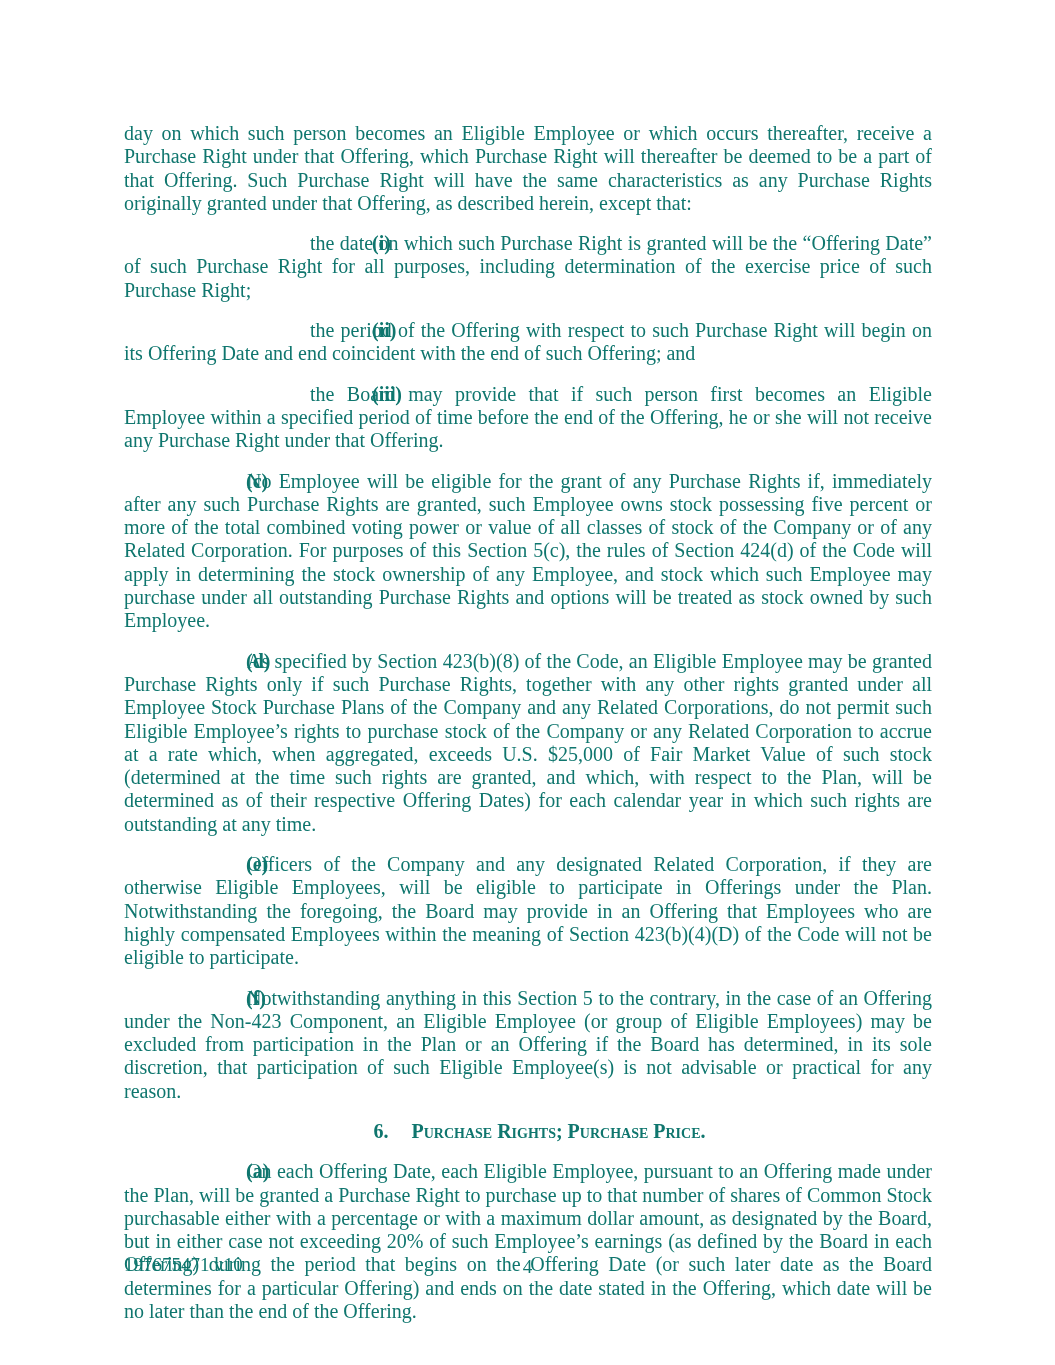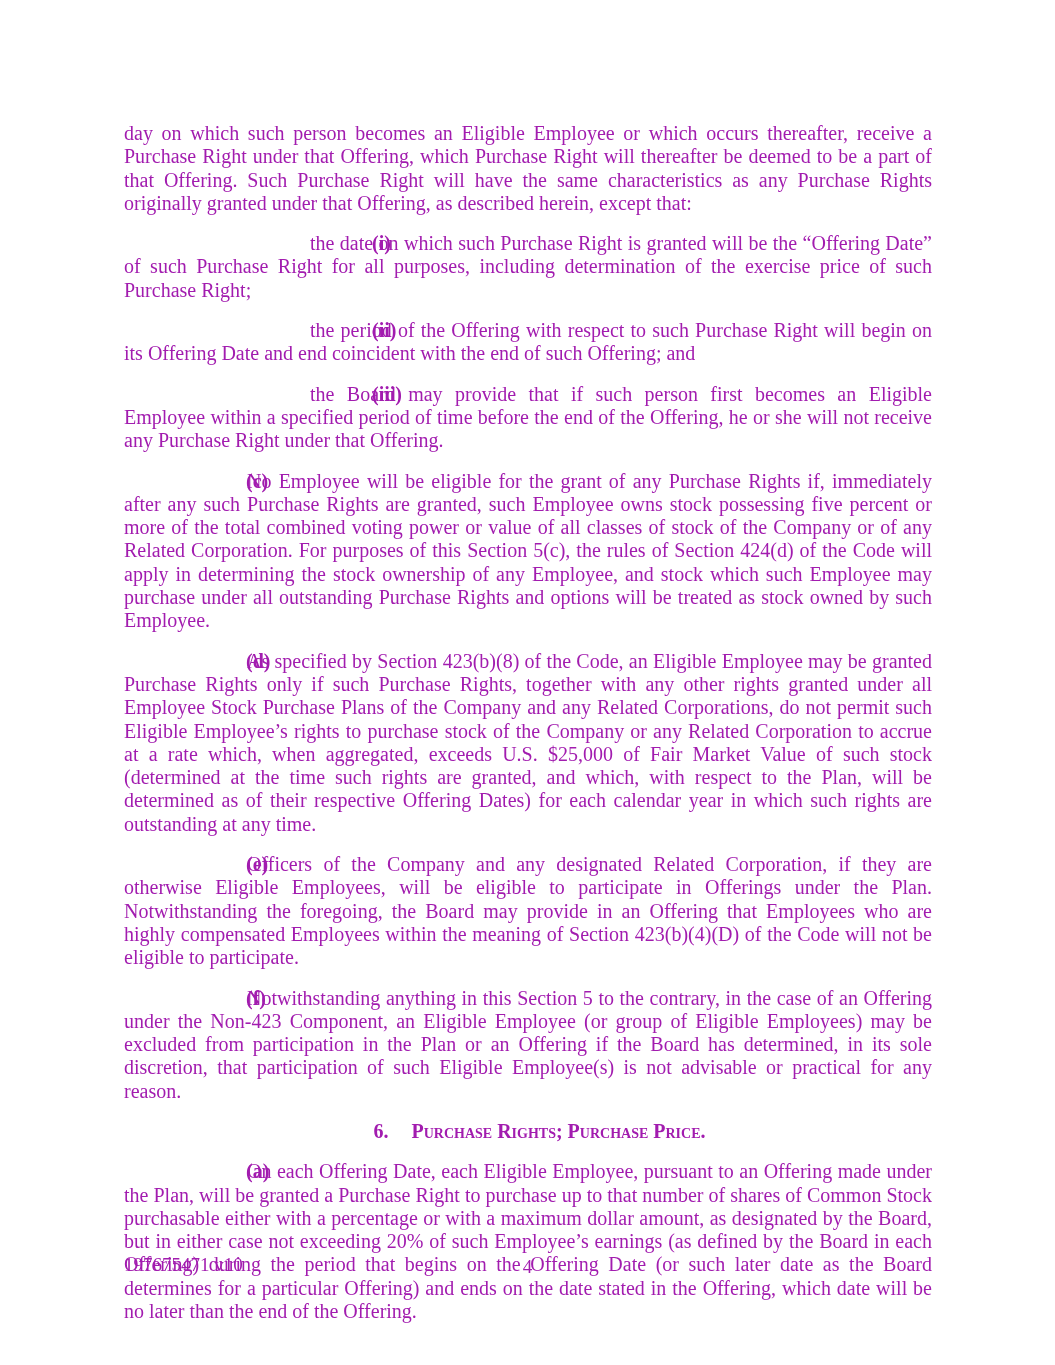--- a/index.html
+++ b/index.html
@@ -6,21 +6,21 @@
     margin: 0;
     padding: 0;
     background: #ffffff;
   }
   .page {
     position: relative;
     width: 1055px;
     height: 1332px;
     background: #ffffff;
     font-family: "Liberation Serif", "DejaVu Serif", serif;
-    color: #a21caf;
+    color: #0f766e;
     overflow: hidden;
   }
   .content {
     position: absolute;
     left: 124px;
     top: 122px;
     width: 808px;
     font-size: 20px;
     line-height: 23.3px;
     text-align: justify;

